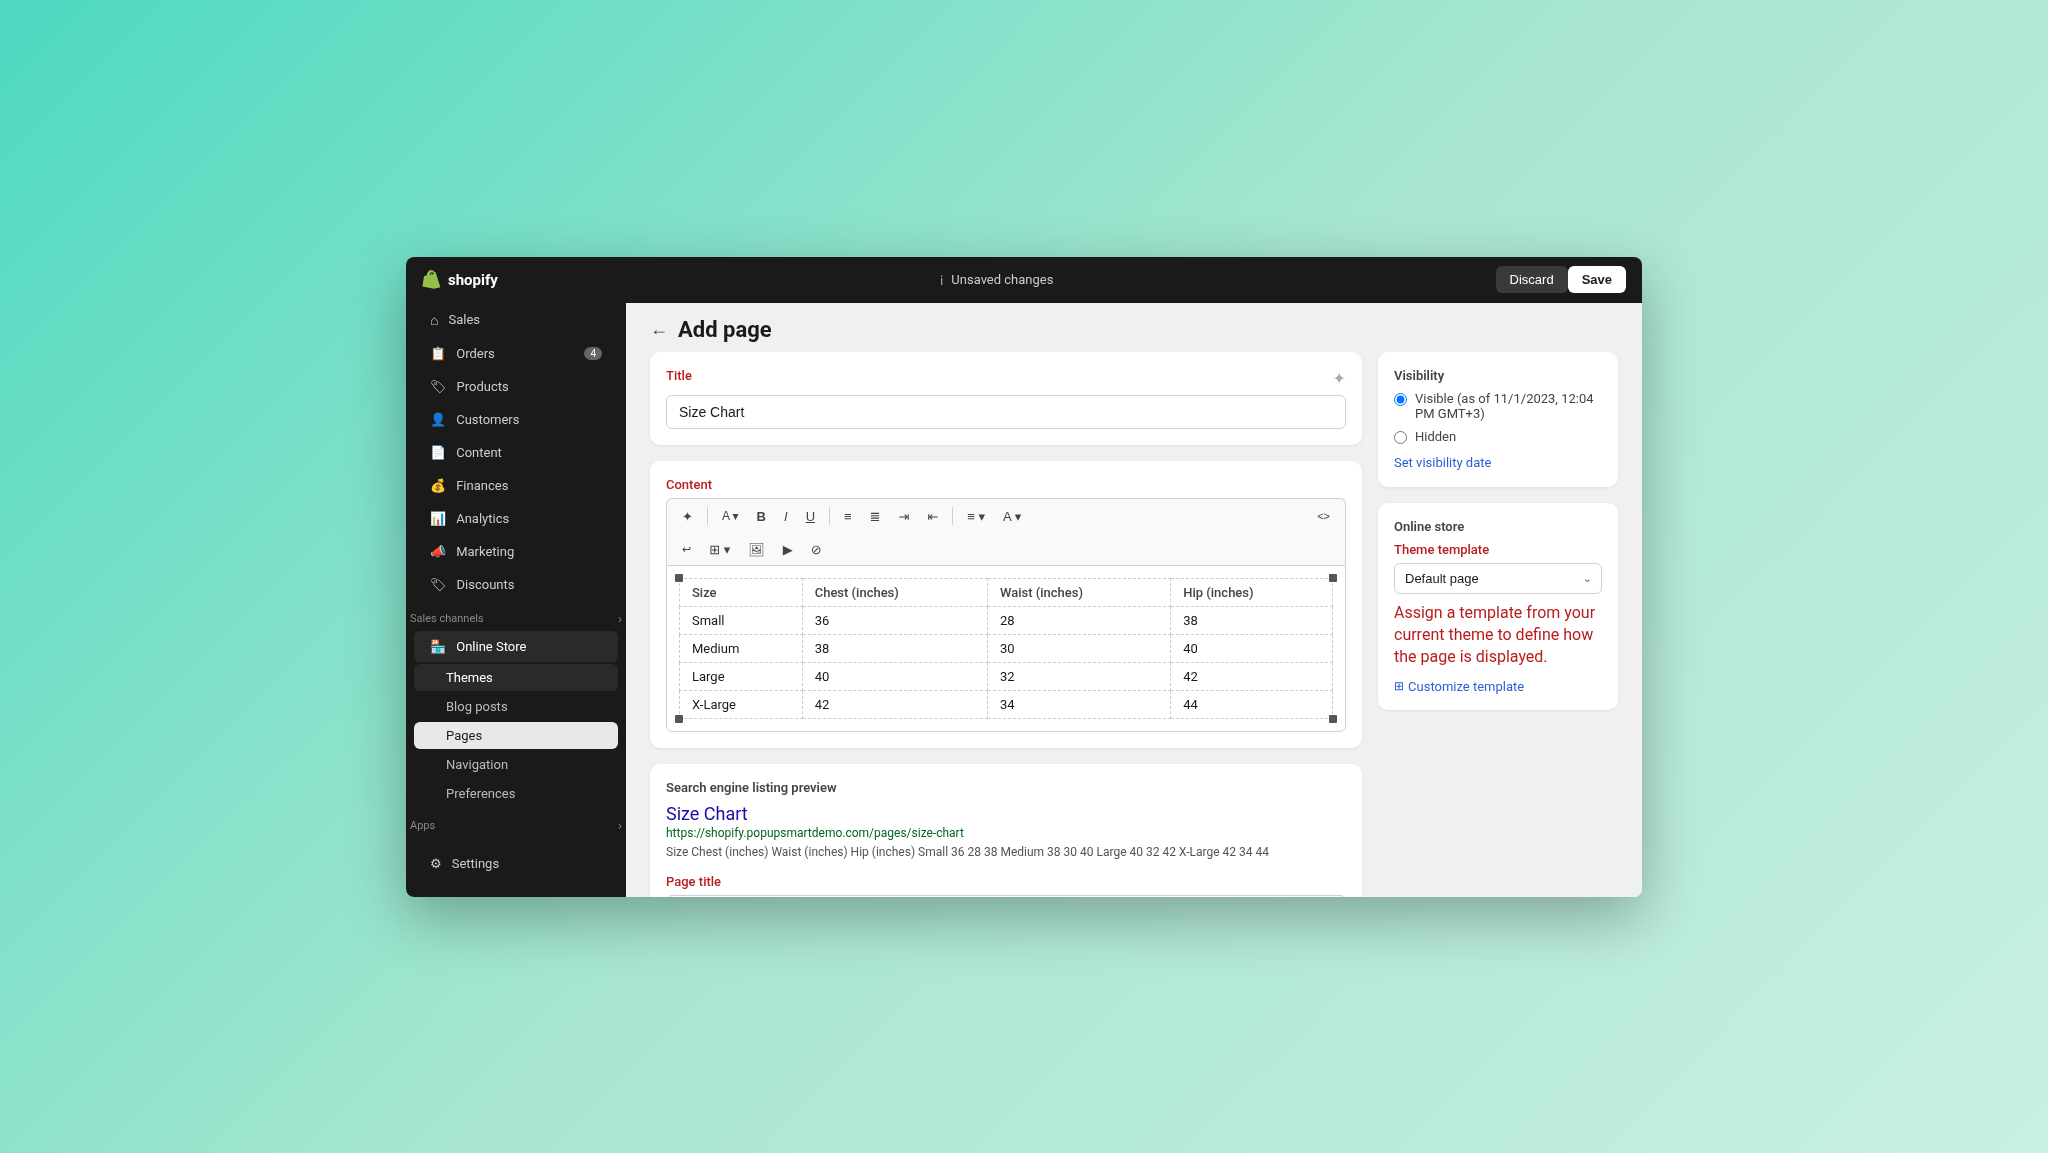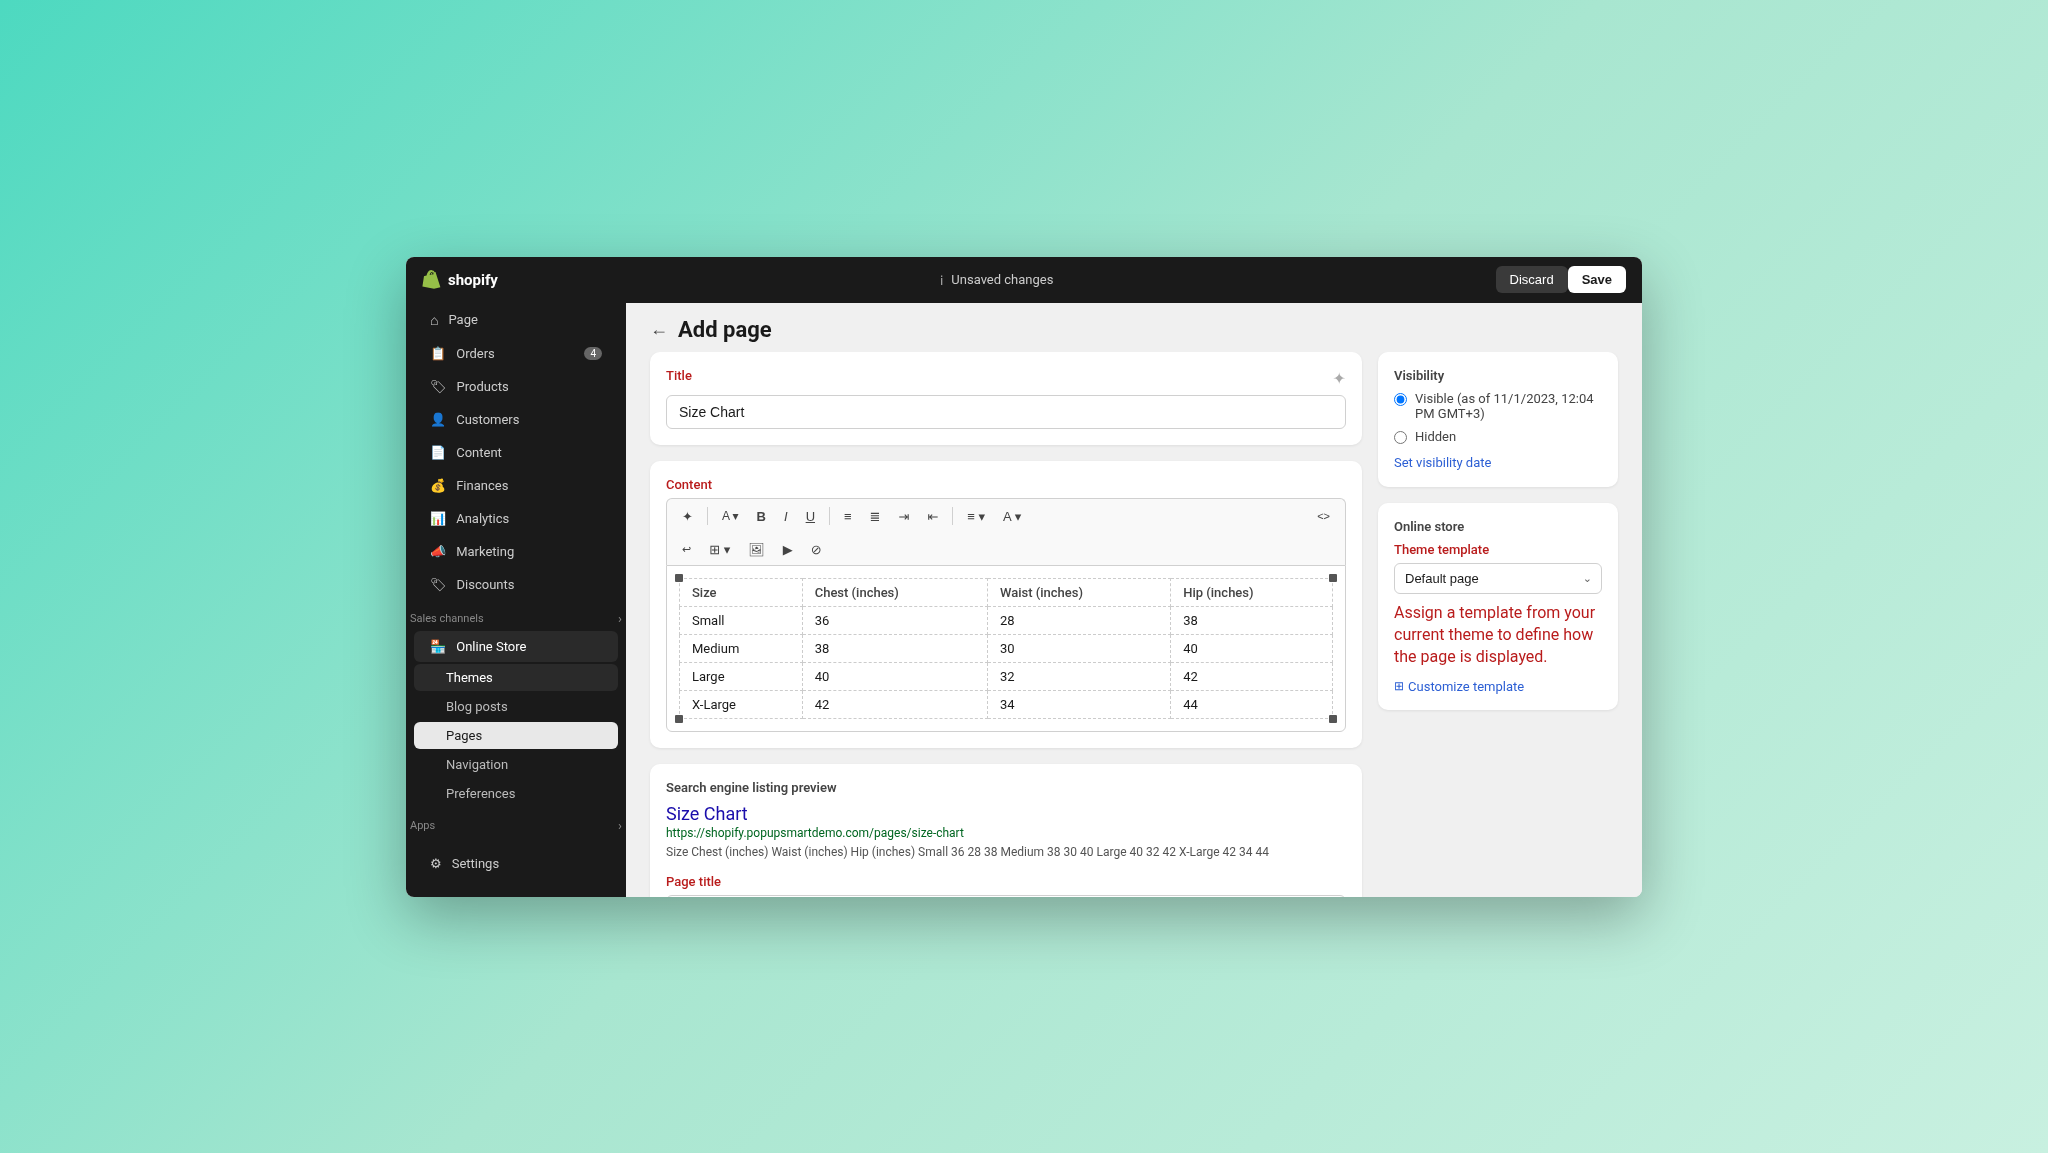--- a/index.html
+++ b/index.html
@@ -373,21 +373,21 @@
       <button class="btn-discard">Discard</button>
       <button class="btn-save">Save</button>
     </div>
   </div>
 
   <div class="main-layout">
 
     <div class="sidebar">
       <div class="sidebar-nav-item">
         <span style="font-size:14px;">⌂</span>
-        <span>Page</span>
+        <span>Sales</span>
       </div>
       <div class="sidebar-nav-item">
         <span style="font-size:13px;">📋</span>
         <span>Orders</span>
         <span class="badge">4</span>
       </div>
       <div class="sidebar-nav-item">
         <span style="font-size:13px;">🏷</span>
         <span>Products</span>
       </div>

